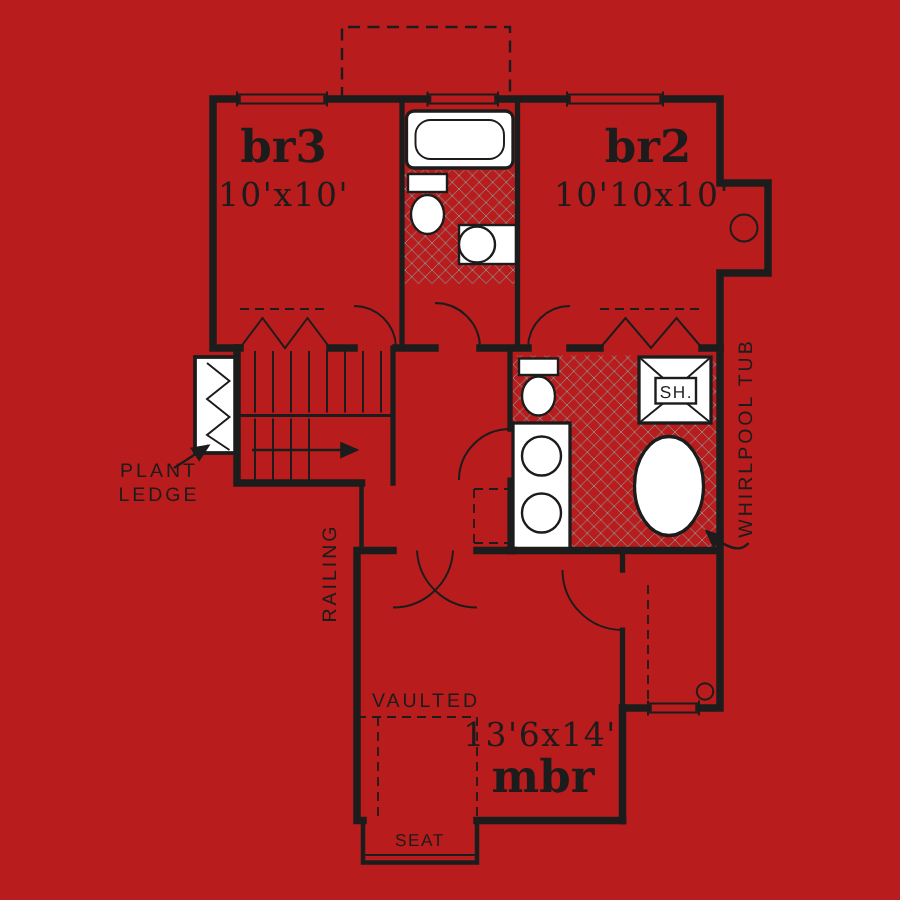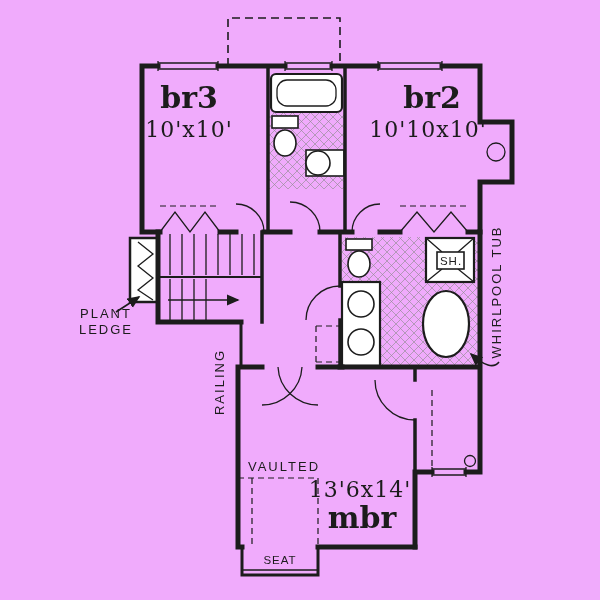--- a/index.html
+++ b/index.html
@@ -1,16 +1,16 @@
 <!DOCTYPE html>
 <html><head>
 <meta charset="utf-8">
 <style>
   html,body{margin:0;padding:0;background:#ffffff;}
-  .stage{width:600px;height:600px;position:relative;background:#f0abfc;overflow:hidden;}
+  .stage{width:600px;height:600px;position:relative;background:#b91c1c;overflow:hidden;}
   svg{display:block;}
   
   .wx{stroke:#1c1c1c;stroke-width:5;fill:none;stroke-linecap:square;}
   .wi{stroke:#1c1c1c;stroke-width:3.5;fill:none;stroke-linecap:square;}
   .w3{stroke:#1c1c1c;stroke-width:3;fill:none;stroke-linecap:square;}
   .thin{stroke:#1c1c1c;stroke-width:1.3;fill:none;}
   .fix{stroke:#1c1c1c;stroke-width:1.6;fill:#ffffff;}
   .fix2{stroke:#1c1c1c;stroke-width:2.2;fill:#ffffff;}
   .dash{stroke:#1c1c1c;stroke-width:1.6;fill:none;stroke-dasharray:8 5;}
   .dashthin{stroke:#1c1c1c;stroke-width:1.2;fill:none;stroke-dasharray:6 4;}

